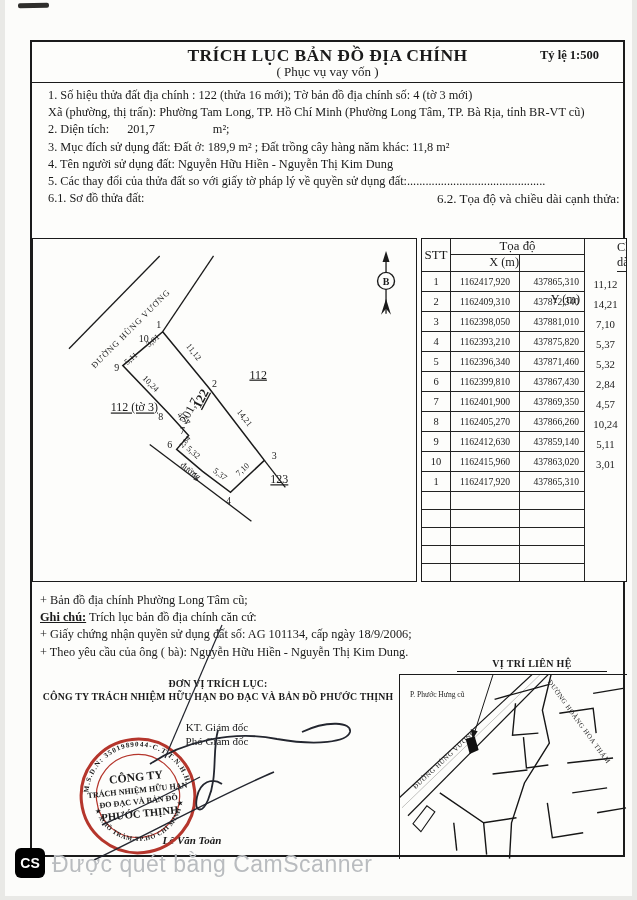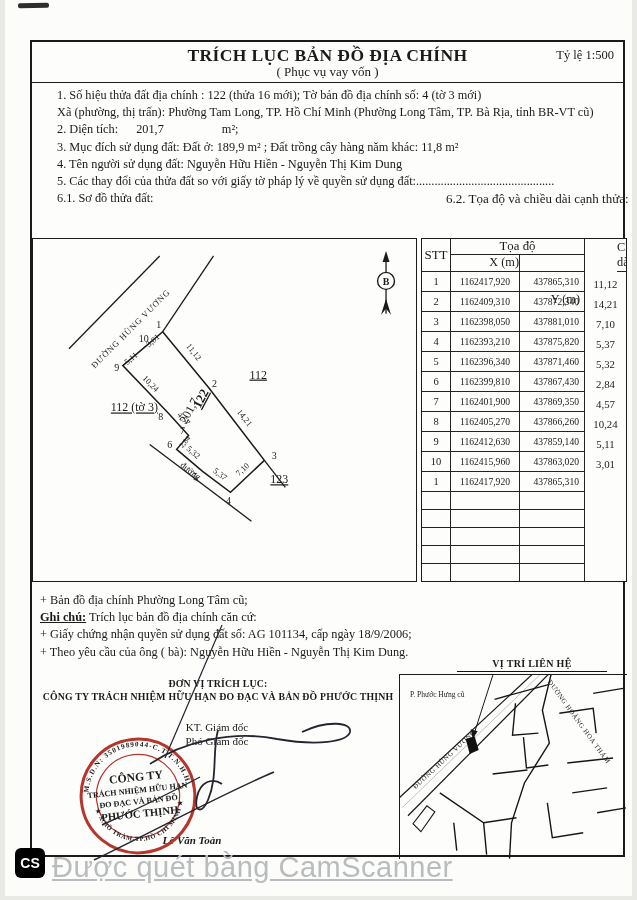--- a/index.html
+++ b/index.html
@@ -14,23 +14,23 @@
   #edge-b { left:0; bottom:0; width:637px; height:4px; }
   #corner-dash { position:absolute; left:18px; top:3px; width:31px; height:5px;
     background:#2f2e2c; border-radius:2px; transform:rotate(-1deg); }
 
   .doc { position:absolute; left:30px; top:40px; width:595px; height:817px;
     border:2px solid #1b1b1b; background:#fdfdfb; }
 
   .hdr { position:relative; height:41px; border-bottom:1.6px solid #1b1b1b; text-align:center; }
   .hdr-title { padding-top:3px; font-size:17.5px; font-weight:bold; letter-spacing:.4px; }
   .hdr-sub { font-size:13px; margin-top:-2px; }
-  .hdr-scale { position:absolute; right:9px; top:6px; font-size:12.5px; font-weight:normal; }
-
-  .info { padding:4px 4px 0 25px; font-size:12.3px; line-height:17.2px; white-space:nowrap; }
+  .hdr-scale { position:absolute; right:24px; top:6px; font-size:12.5px; font-weight:bold; }
+
+  .info { padding:4px 4px 0 16px; font-size:12.3px; line-height:17.2px; white-space:nowrap; }
   .sp1 { display:inline-block; width:18px; } .sp2 { display:inline-block; width:58px; }
   .sixrow { position:relative; }
   .s62 { position:absolute; left:389px; top:0; font-size:13px; }
 
   .sketch-box { position:absolute; left:0; top:196px; width:385px; height:344px;
     border:1.6px solid #1b1b1b; background:#fdfdfb; }
   .sketch-box svg { width:100%; height:100%; }
   .sk-line { stroke:#1b1b1b; stroke-width:1.3; fill:none; }
   .sk-poly { stroke:#1b1b1b; stroke-width:1.5; fill:none; }
   text { fill:#1b1b1b; }
@@ -89,21 +89,21 @@
     font-size:11px; font-weight:bold; font-style:italic; }
 
   .stamp { position:absolute; left:40px; top:688px; width:132px; height:132px; }
   .sig { position:absolute; left:50px; top:575px; width:335px; height:248px; }
   .sig path, .sig line { stroke:#23262f; fill:none; }
 
   .wm-logo { position:absolute; left:15px; top:848px; width:30px; height:30px;
     background:#000000; border-radius:6px; color:#fff; display:grid; place-items:center;
     font-family:"Liberation Sans",sans-serif; font-weight:bold; font-size:14px; }
   .wm-text { position:absolute; left:52px; top:851px; font-family:"Liberation Sans",sans-serif;
-    font-size:29px; color:#b9bcbf; letter-spacing:.5px;text-decoration:underline; }
+    font-size:23px; color:#b9bcbf; letter-spacing:.5px; }
 </style>
 </head>
 <body>
 
 <div class="edge" id="edge-l"></div>
 <div class="edge" id="edge-r"></div>
 <div class="edge" id="edge-b"></div>
 <div id="corner-dash"></div>
 
 <div class="doc">

